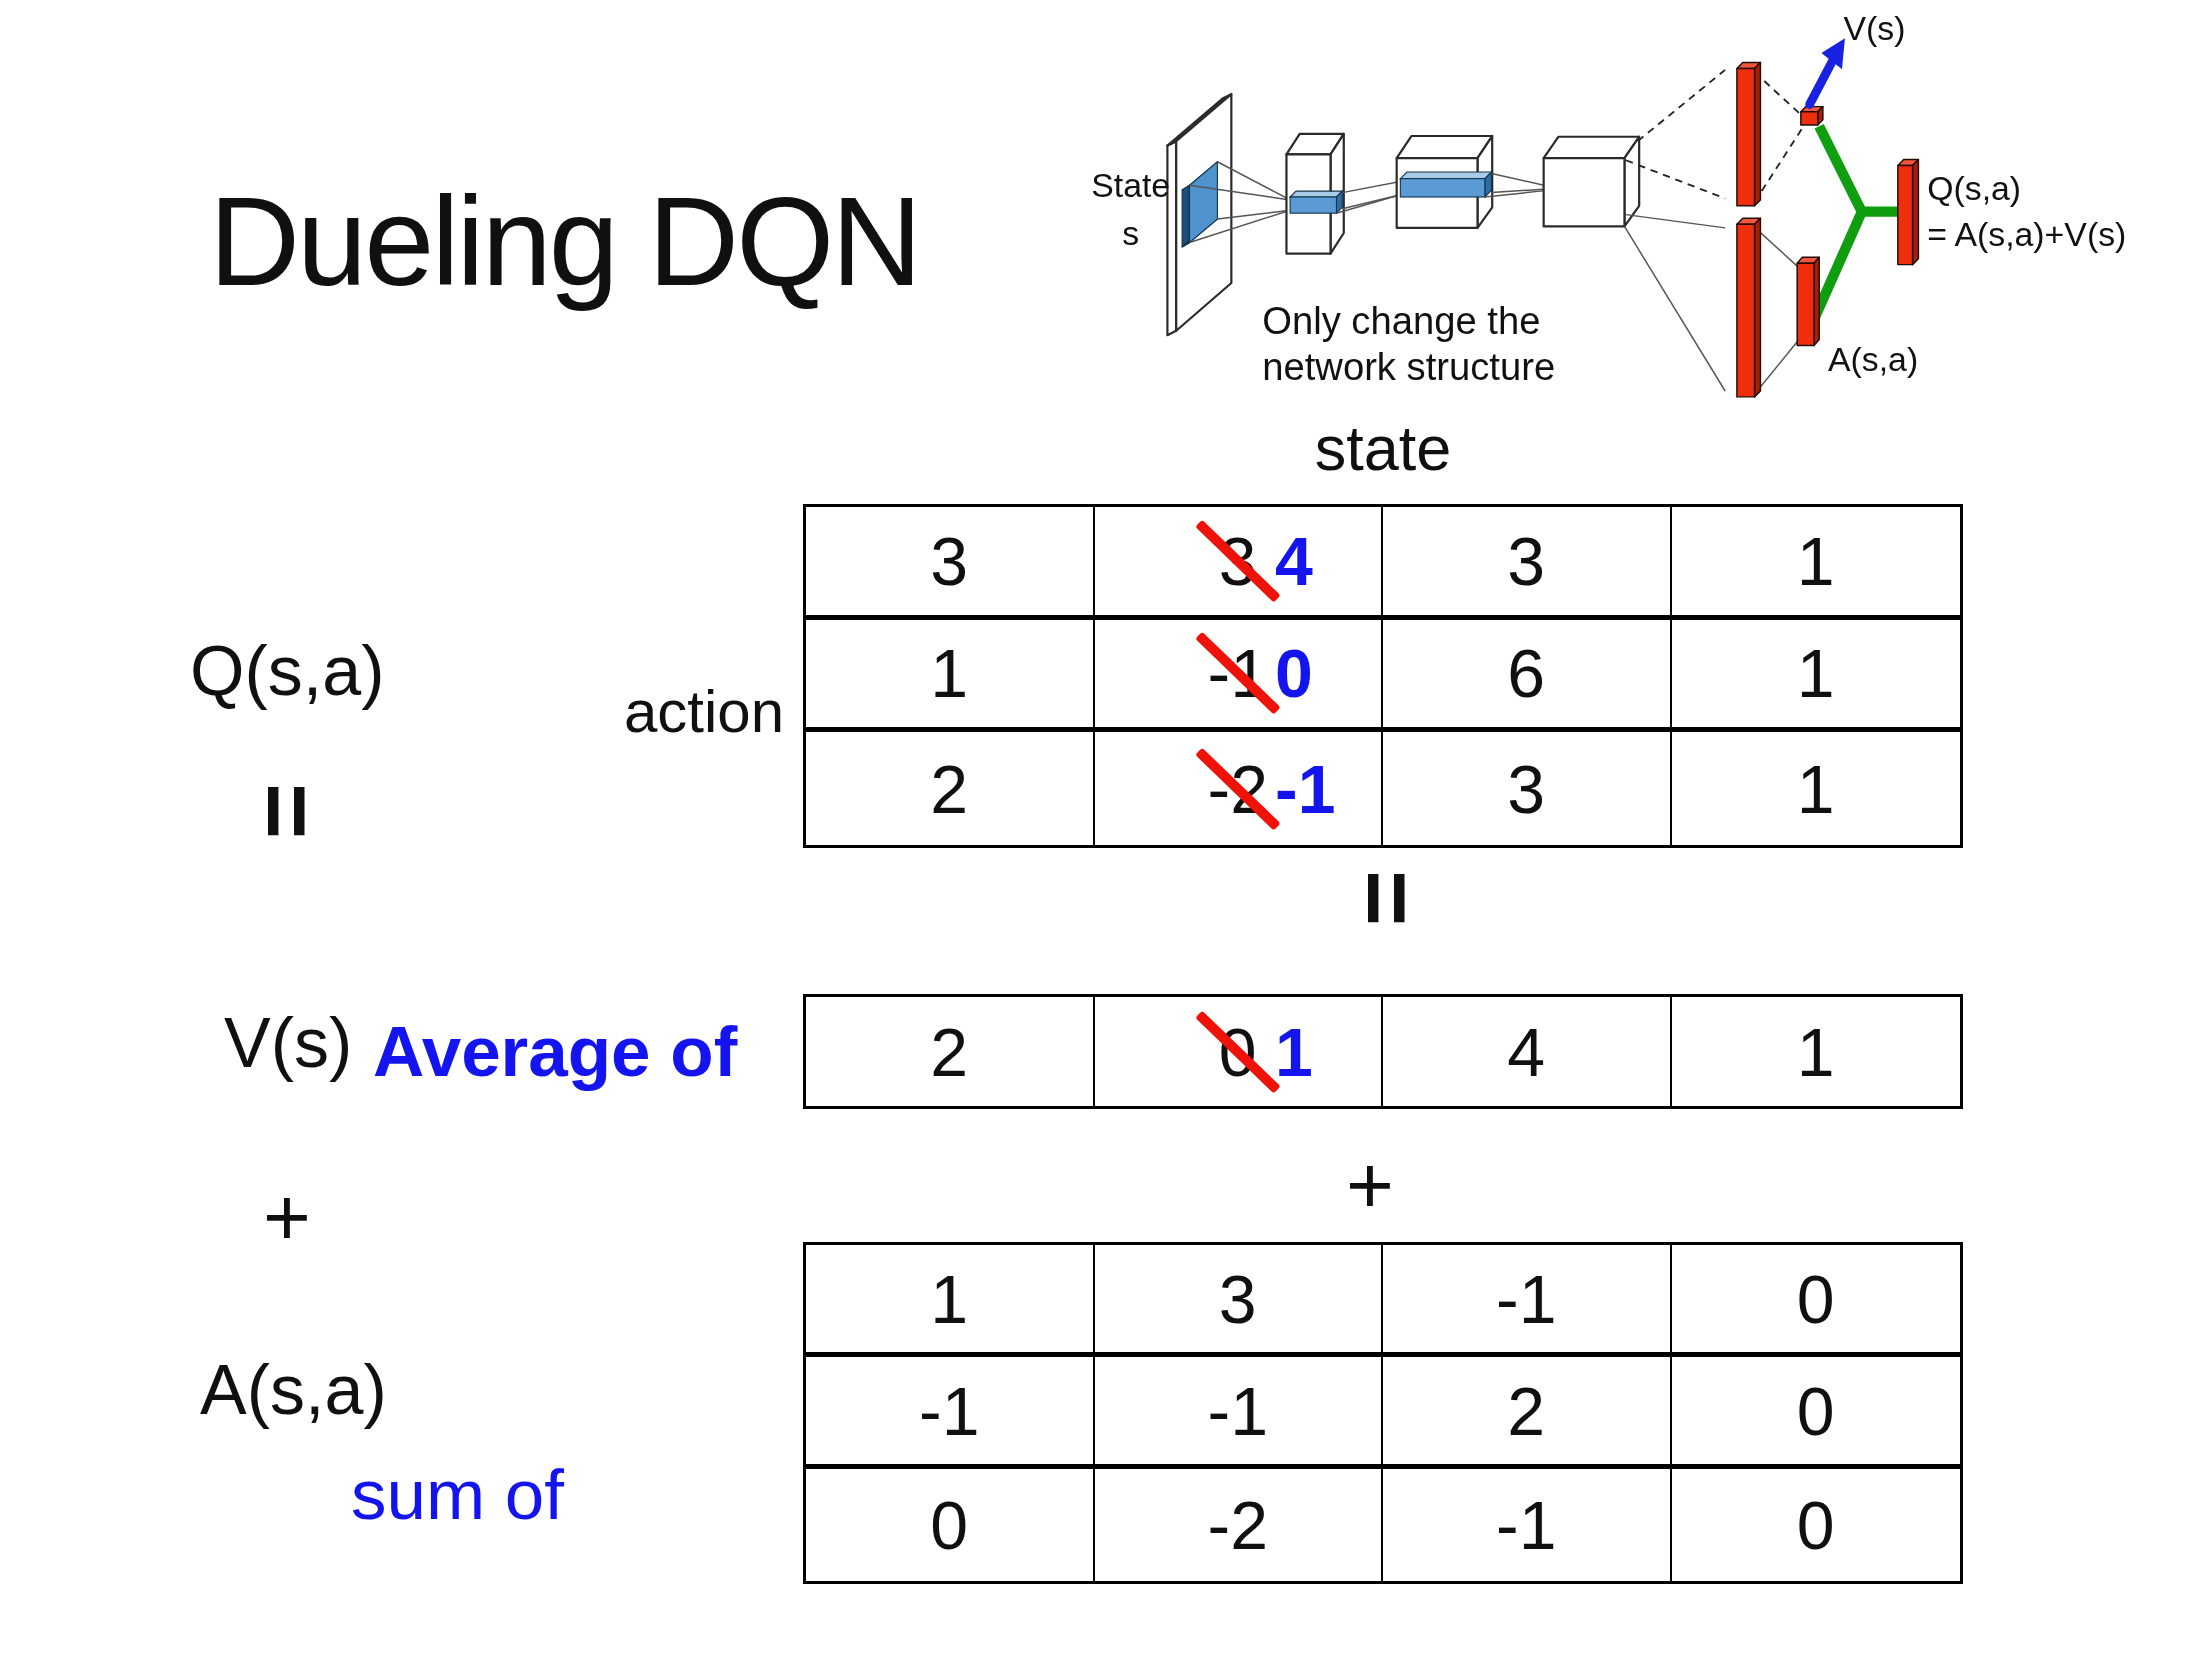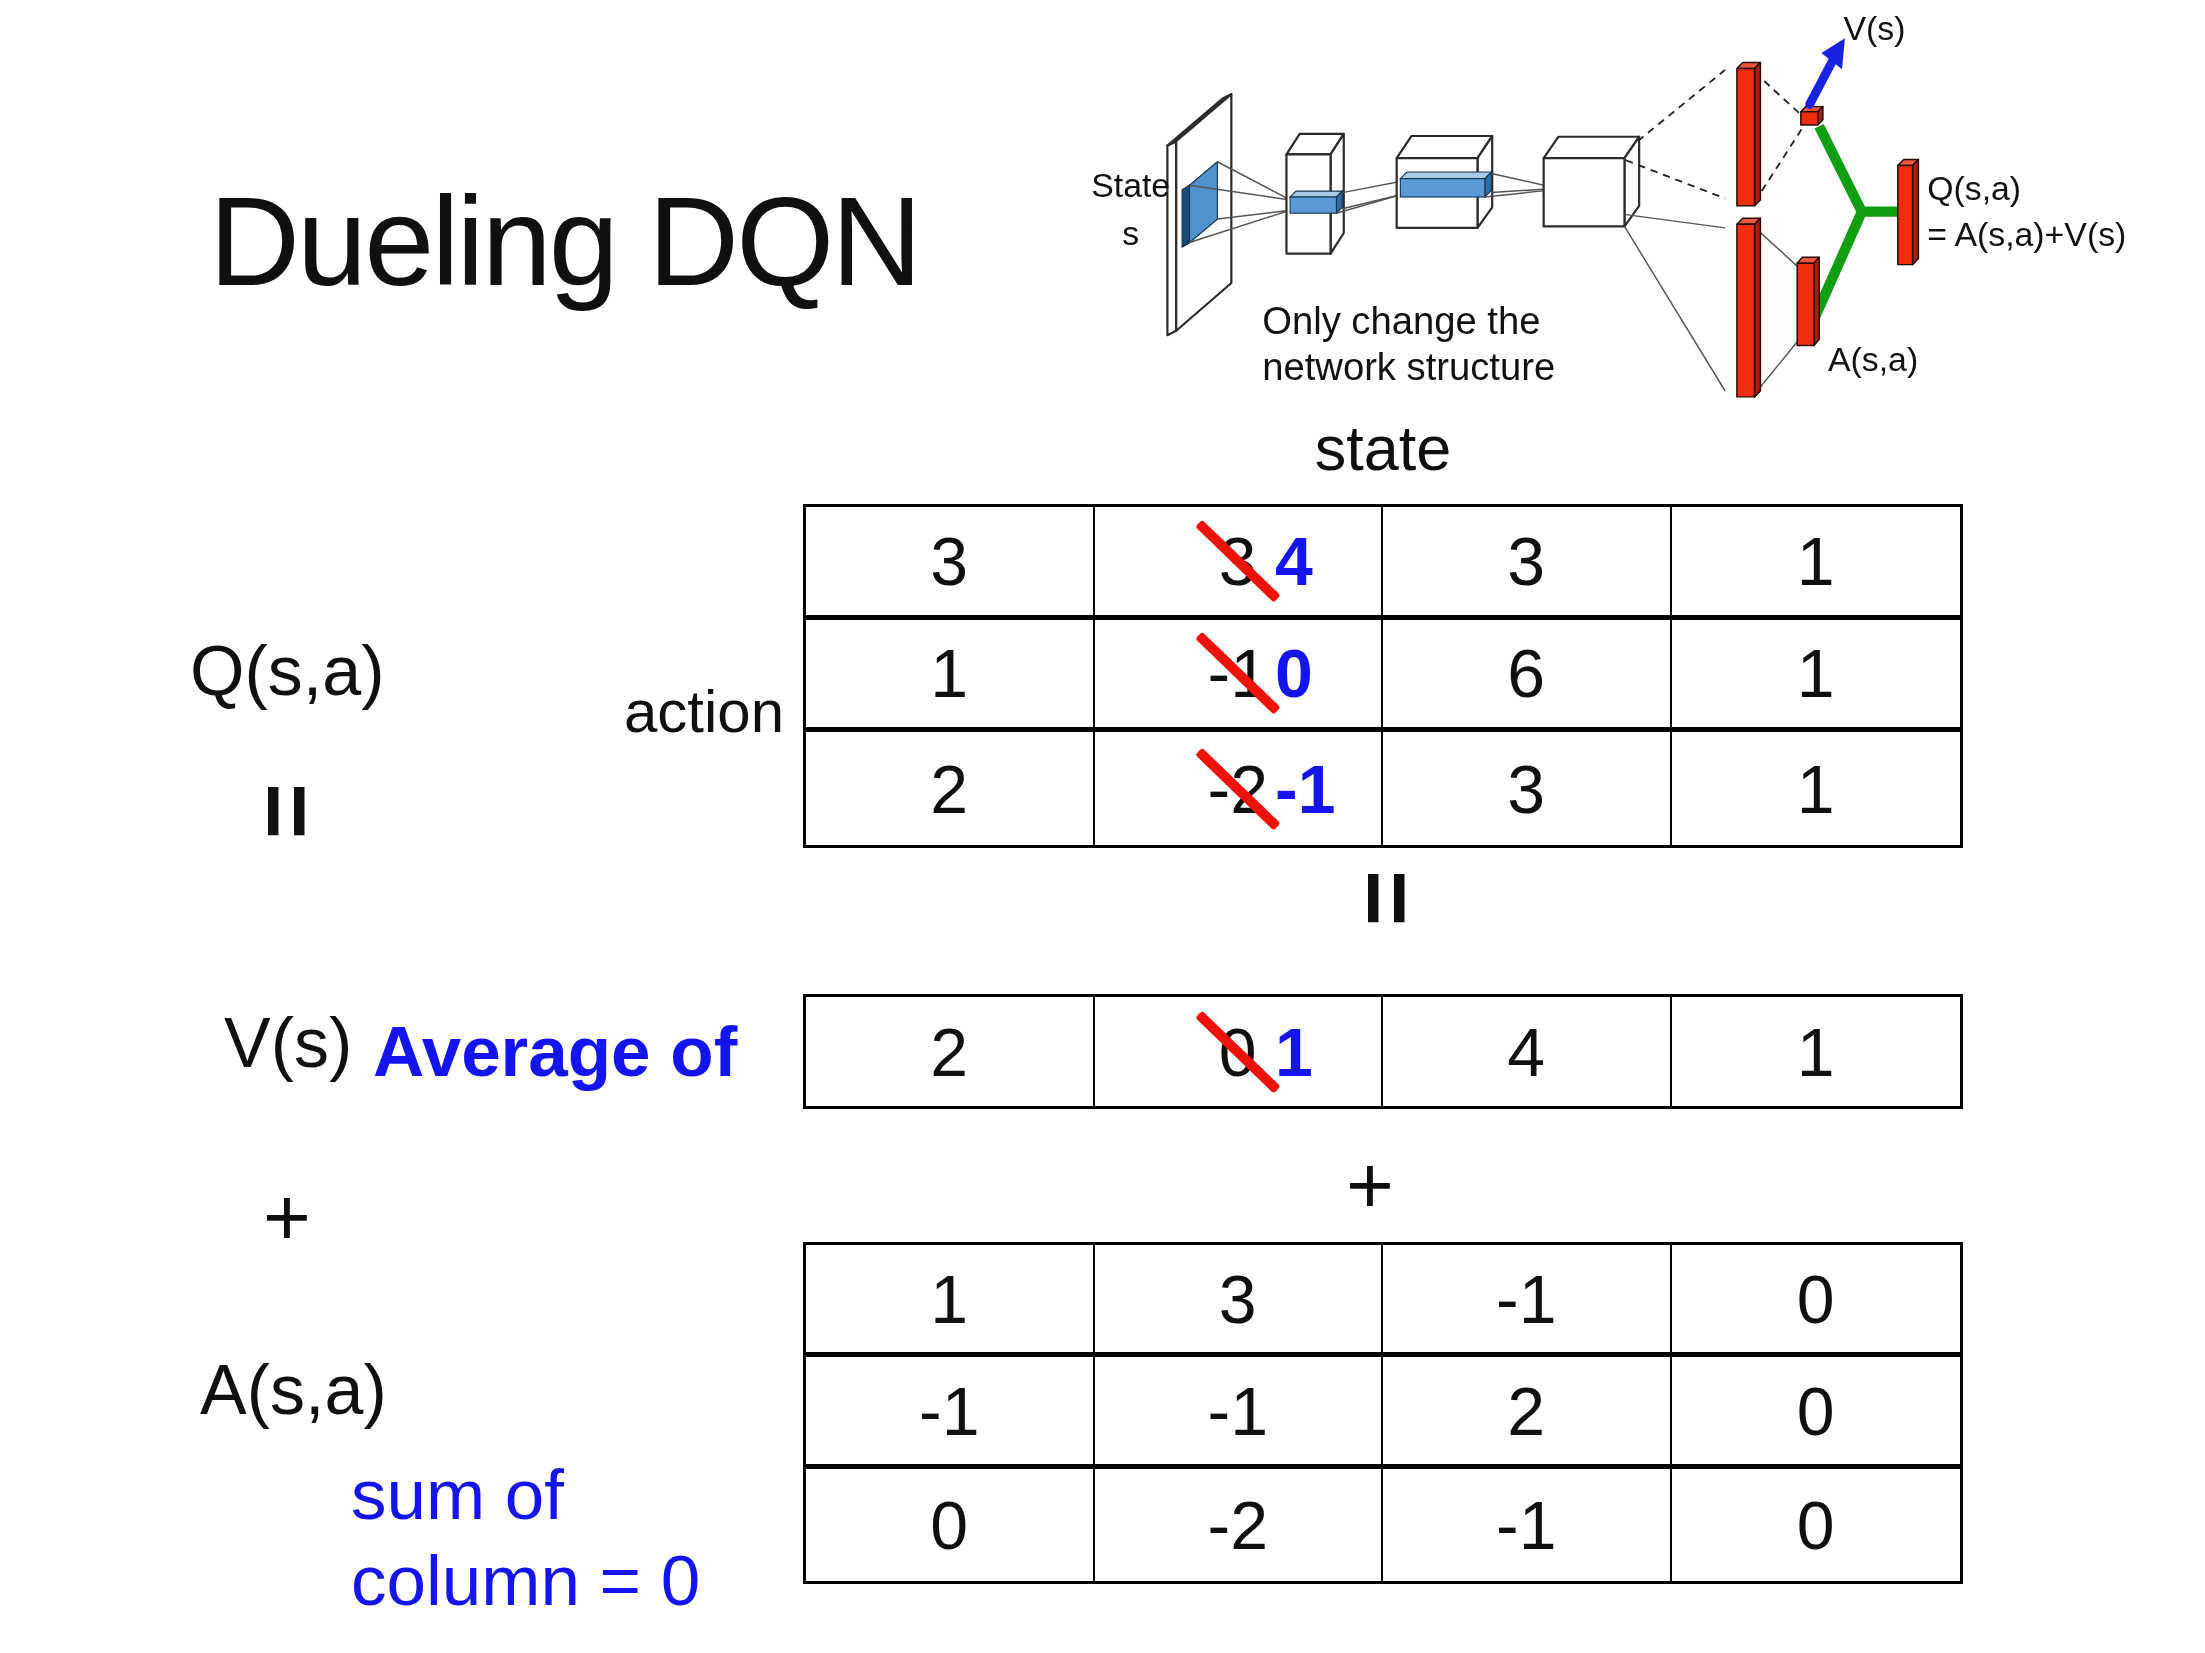--- a/index.html
+++ b/index.html
@@ -246,21 +246,20 @@
         <span class="val orig">1</span>
       </div>
     </div>
 
   <div class="op plus plus-left">+</div>
   <div class="op plus plus-center">+</div>
 
   <div class="lbl lbl-a">A(s,a)</div>
   <div class="bluenote note-sum">
     <div>sum of</div>
-    <div>column = 0</div>
   </div>
 
   <div class="gtable a">
       <div class="cell">
         <span class="val orig">1</span>
       </div>
       <div class="cell">
         <span class="val orig">3</span>
       </div>
       <div class="cell">

